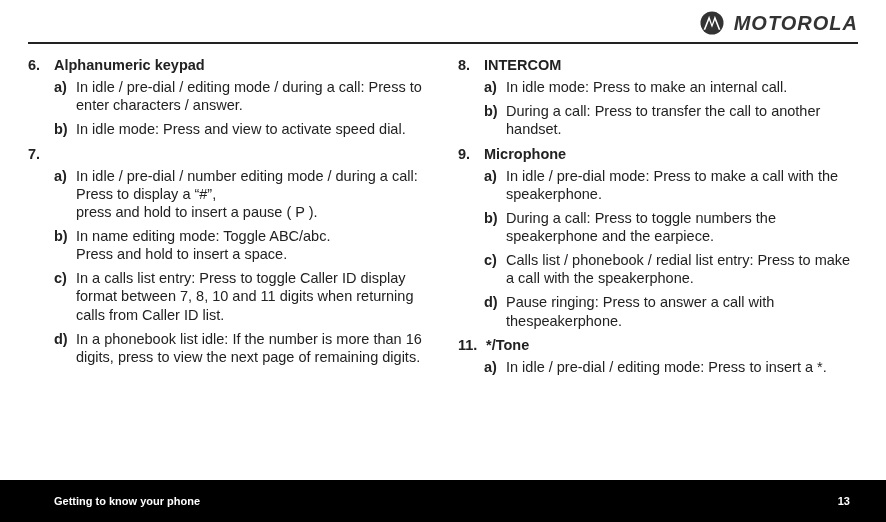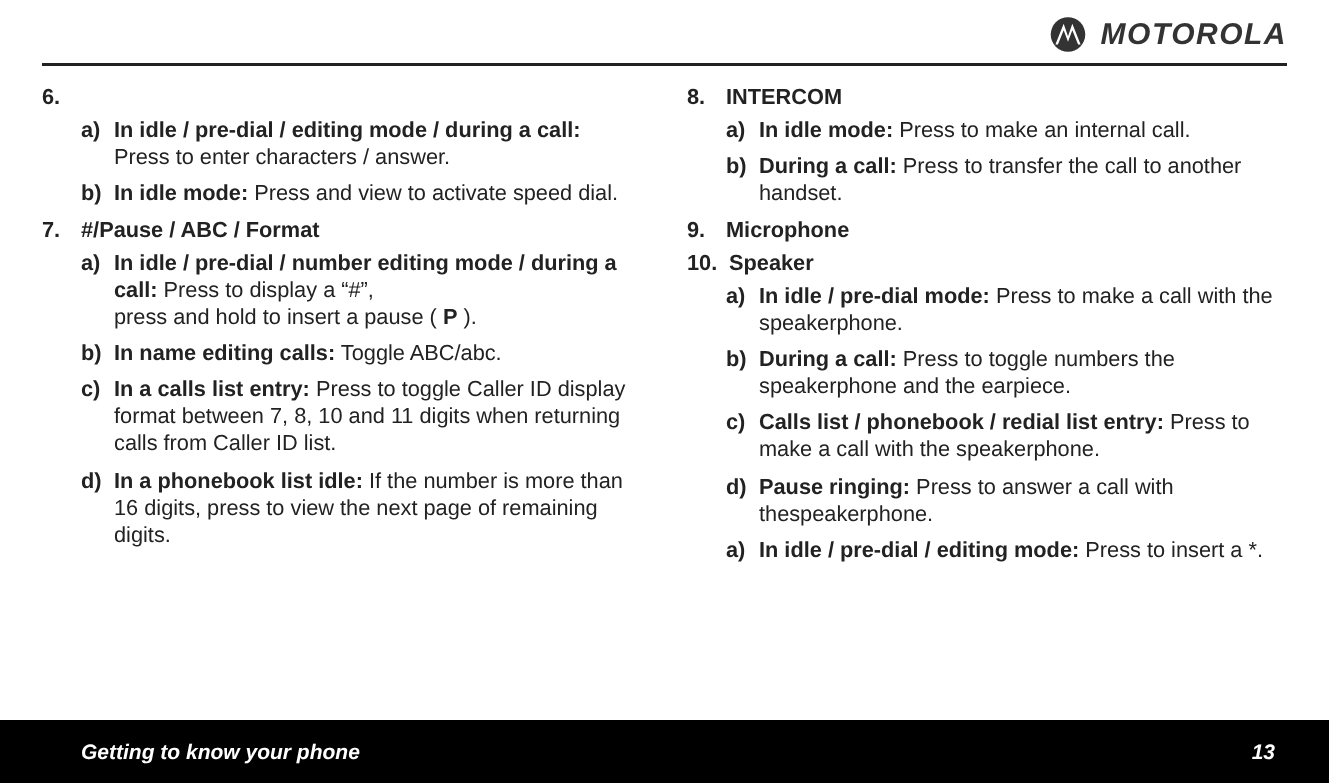--- a/index.html
+++ b/index.html
@@ -45,35 +45,34 @@
   }
   .col { flex: 1 1 50%; }
   .num-item { display: flex; margin-bottom: 4px; }
   .num-n { width: 26px; flex: 0 0 26px; font-weight: 700; }
   .num-n.wide { width: 28px; flex: 0 0 28px; }
   .num-t { font-weight: 700; }
   .sub-list { padding-left: 26px; }
   .sub-item { display: flex; margin-bottom: 6px; }
   .sub-l { width: 22px; flex: 0 0 22px; font-weight: 700; }
   .sub-b { flex: 1; }
-  .lead { font-weight: 700; }
+  .lead { font-weight: 400; }
   .footer {
     position: absolute;
     left: 0; right: 0;
     top: 480px;
     height: 42px;
     background: #000;
     color: #fff;
     display: flex;
     justify-content: space-between;
     align-items: center;
     padding: 0 36px 0 54px;
-    font-size: 14px;
+    font-size: 11px;
     font-weight: 700;
-    font-style: italic;
   }
   .footerwrap { position: absolute; inset: 0; }
 </style>
 </head>
 <body>
 
 <div class="footerwrap">
 <div class="page">
 
   <div class="header">
@@ -86,44 +85,44 @@
     <span class="wordmark">MOTOROLA</span>
   </div>
   <hr class="rule">
 
   <div class="content">
 
     <div class="col">
 
       <div class="num-item">
         <div class="num-n">6.</div>
+        <div class="num-t">Alphanumeric keypad</div>
       </div>
       <div class="sub-list">
         <div class="sub-item">
           <div class="sub-l">a)</div>
           <div class="sub-b"><span class="lead">In idle / pre-dial / editing mode / during a call:</span><span> Press to enter characters / answer.</span></div>
         </div>
         <div class="sub-item">
           <div class="sub-l">b)</div>
           <div class="sub-b"><span class="lead">In idle mode:</span><span> Press and view to activate speed dial.</span></div>
         </div>
       </div>
 
       <div class="num-item">
         <div class="num-n">7.</div>
-        <div class="num-t">#/Pause / ABC / Format</div>
       </div>
       <div class="sub-list">
         <div class="sub-item">
           <div class="sub-l">a)</div>
           <div class="sub-b"><span class="lead">In idle / pre-dial / number editing mode / during a call:</span><span> Press to display a “#”,</span><br><span>press and hold to insert a pause ( </span><span class="lead">P</span><span> ).</span></div>
         </div>
         <div class="sub-item">
           <div class="sub-l">b)</div>
-          <div class="sub-b"><span class="lead">In name editing calls:</span><span> Toggle ABC/abc.</span><br></div>
+          <div class="sub-b"><span class="lead">In name editing mode:</span><span> Toggle ABC/abc.</span><br><span>Press and hold to insert a space.</span></div>
         </div>
         <div class="sub-item">
           <div class="sub-l">c)</div>
           <div class="sub-b"><span class="lead">In a calls list entry:</span><span> Press to toggle Caller ID display format between 7, 8, 10 and 11 digits when returning calls from Caller ID list.</span></div>
         </div>
         <div class="sub-item">
           <div class="sub-l">d)</div>
           <div class="sub-b"><span class="lead">In a phonebook list idle:</span><span> If the number is more than 16 digits, press to view the next page of remaining digits.</span></div>
         </div>
       </div>
@@ -145,43 +144,43 @@
           <div class="sub-l">b)</div>
           <div class="sub-b"><span class="lead">During a call:</span><span> Press to transfer the call to another handset.</span></div>
         </div>
       </div>
 
       <div class="num-item">
         <div class="num-n">9.</div>
         <div class="num-t">Microphone</div>
       </div>
 
-      <div class="num-item">
-        <div class="num-n wide">10.</div>
-        <div class="num-t">Speaker</div>
-      </div>
       <div class="sub-list">
         <div class="sub-item">
           <div class="sub-l">a)</div>
           <div class="sub-b"><span class="lead">In idle / pre-dial mode:</span><span> Press to make a call with the speakerphone.</span></div>
         </div>
         <div class="sub-item">
           <div class="sub-l">b)</div>
           <div class="sub-b"><span class="lead">During a call:</span><span> Press to toggle numbers the speakerphone and the earpiece.</span></div>
         </div>
         <div class="sub-item">
           <div class="sub-l">c)</div>
           <div class="sub-b"><span class="lead">Calls list / phonebook / redial list entry:</span><span> Press to make a call with the speakerphone.</span></div>
         </div>
         <div class="sub-item">
           <div class="sub-l">d)</div>
           <div class="sub-b"><span class="lead">Pause ringing:</span><span> Press to answer a call with thespeakerphone.</span></div>
         </div>
       </div>
 
+      <div class="num-item">
+        <div class="num-n wide">11.</div>
+        <div class="num-t"> */Tone</div>
+      </div>
       <div class="sub-list">
         <div class="sub-item">
           <div class="sub-l">a)</div>
           <div class="sub-b"><span class="lead">In idle / pre-dial / editing mode:</span><span> Press to insert a *.</span></div>
         </div>
       </div>
 
     </div>
   </div>
 </div>

